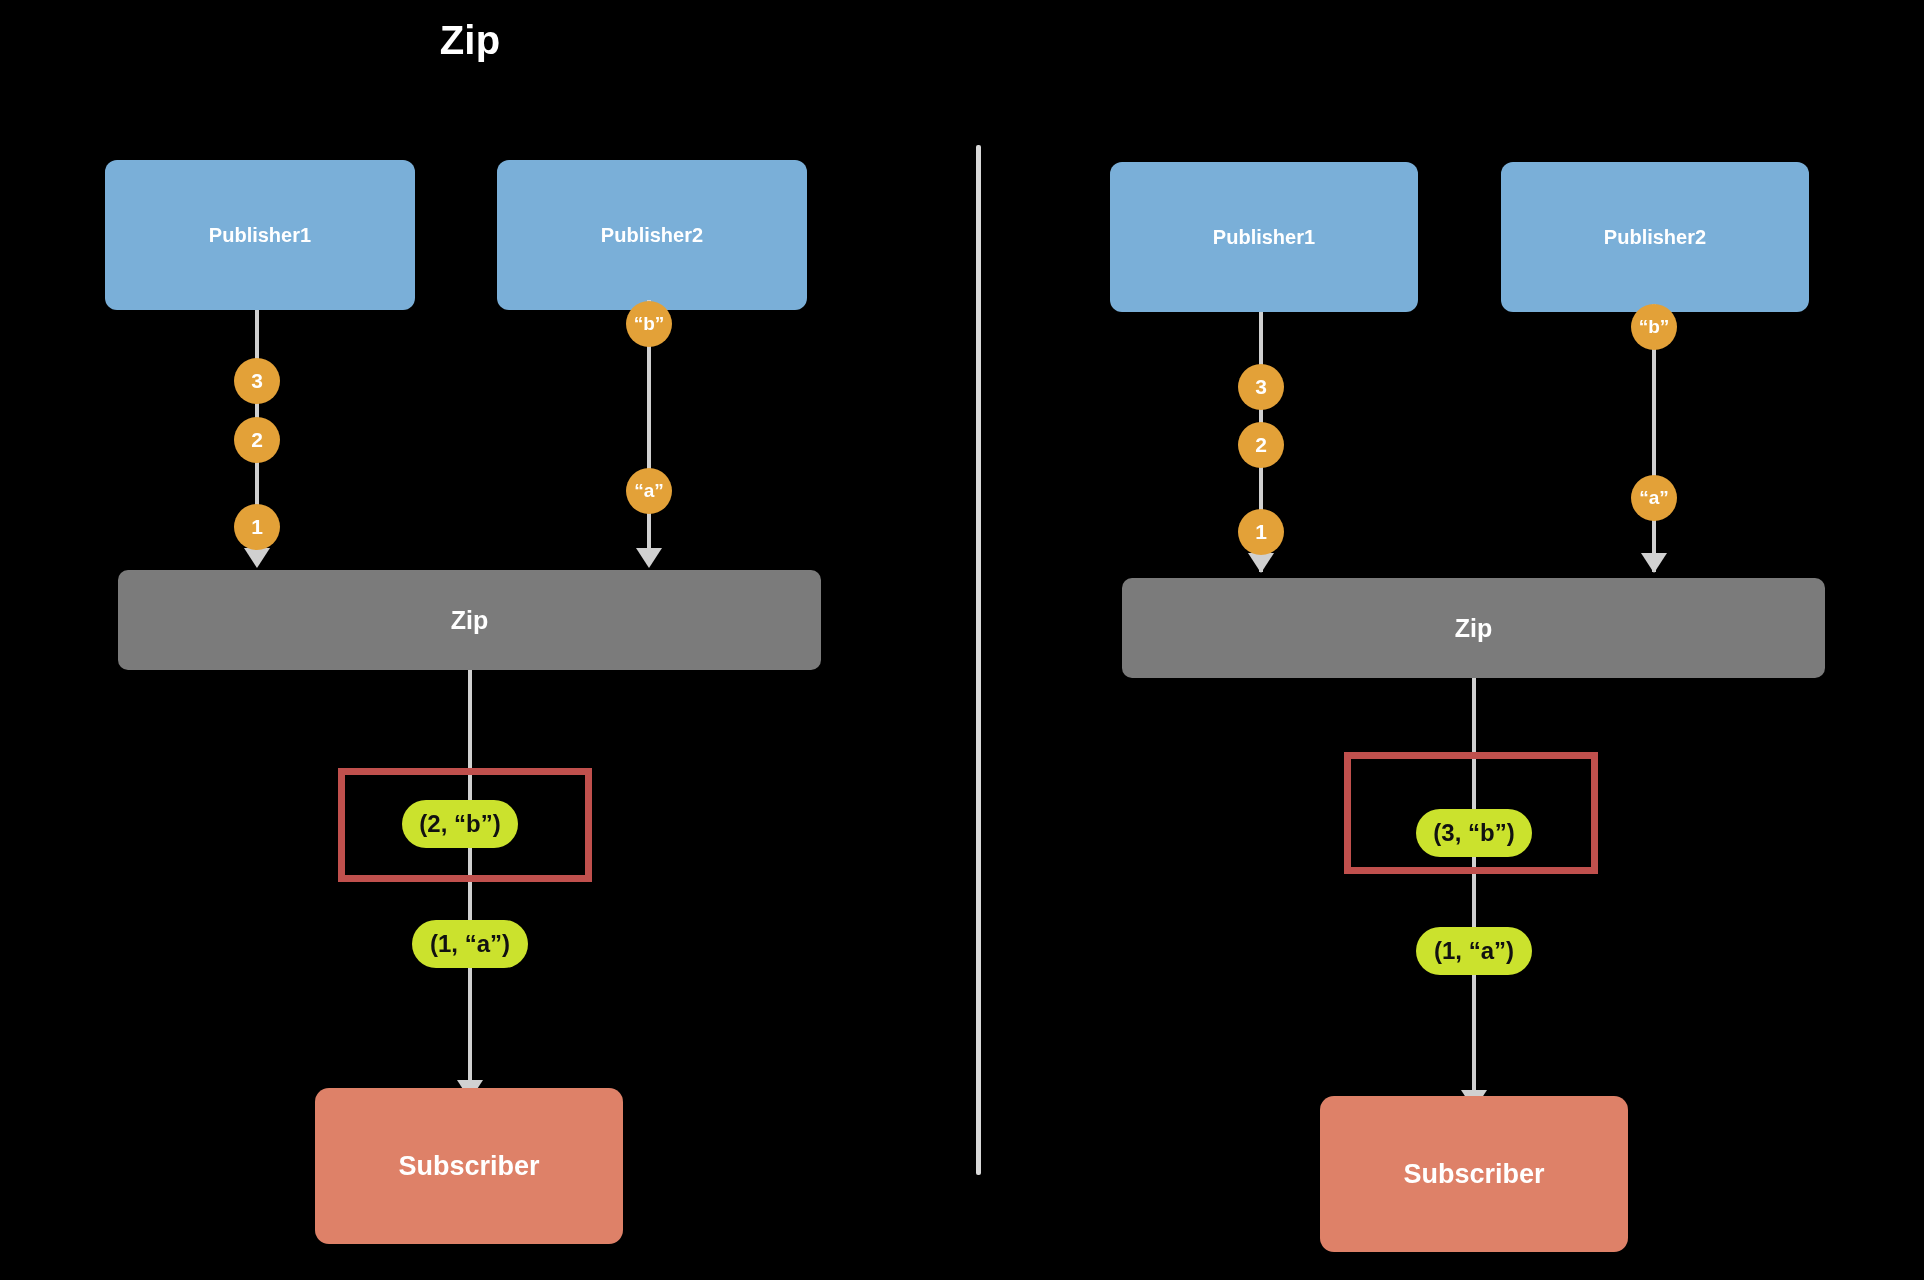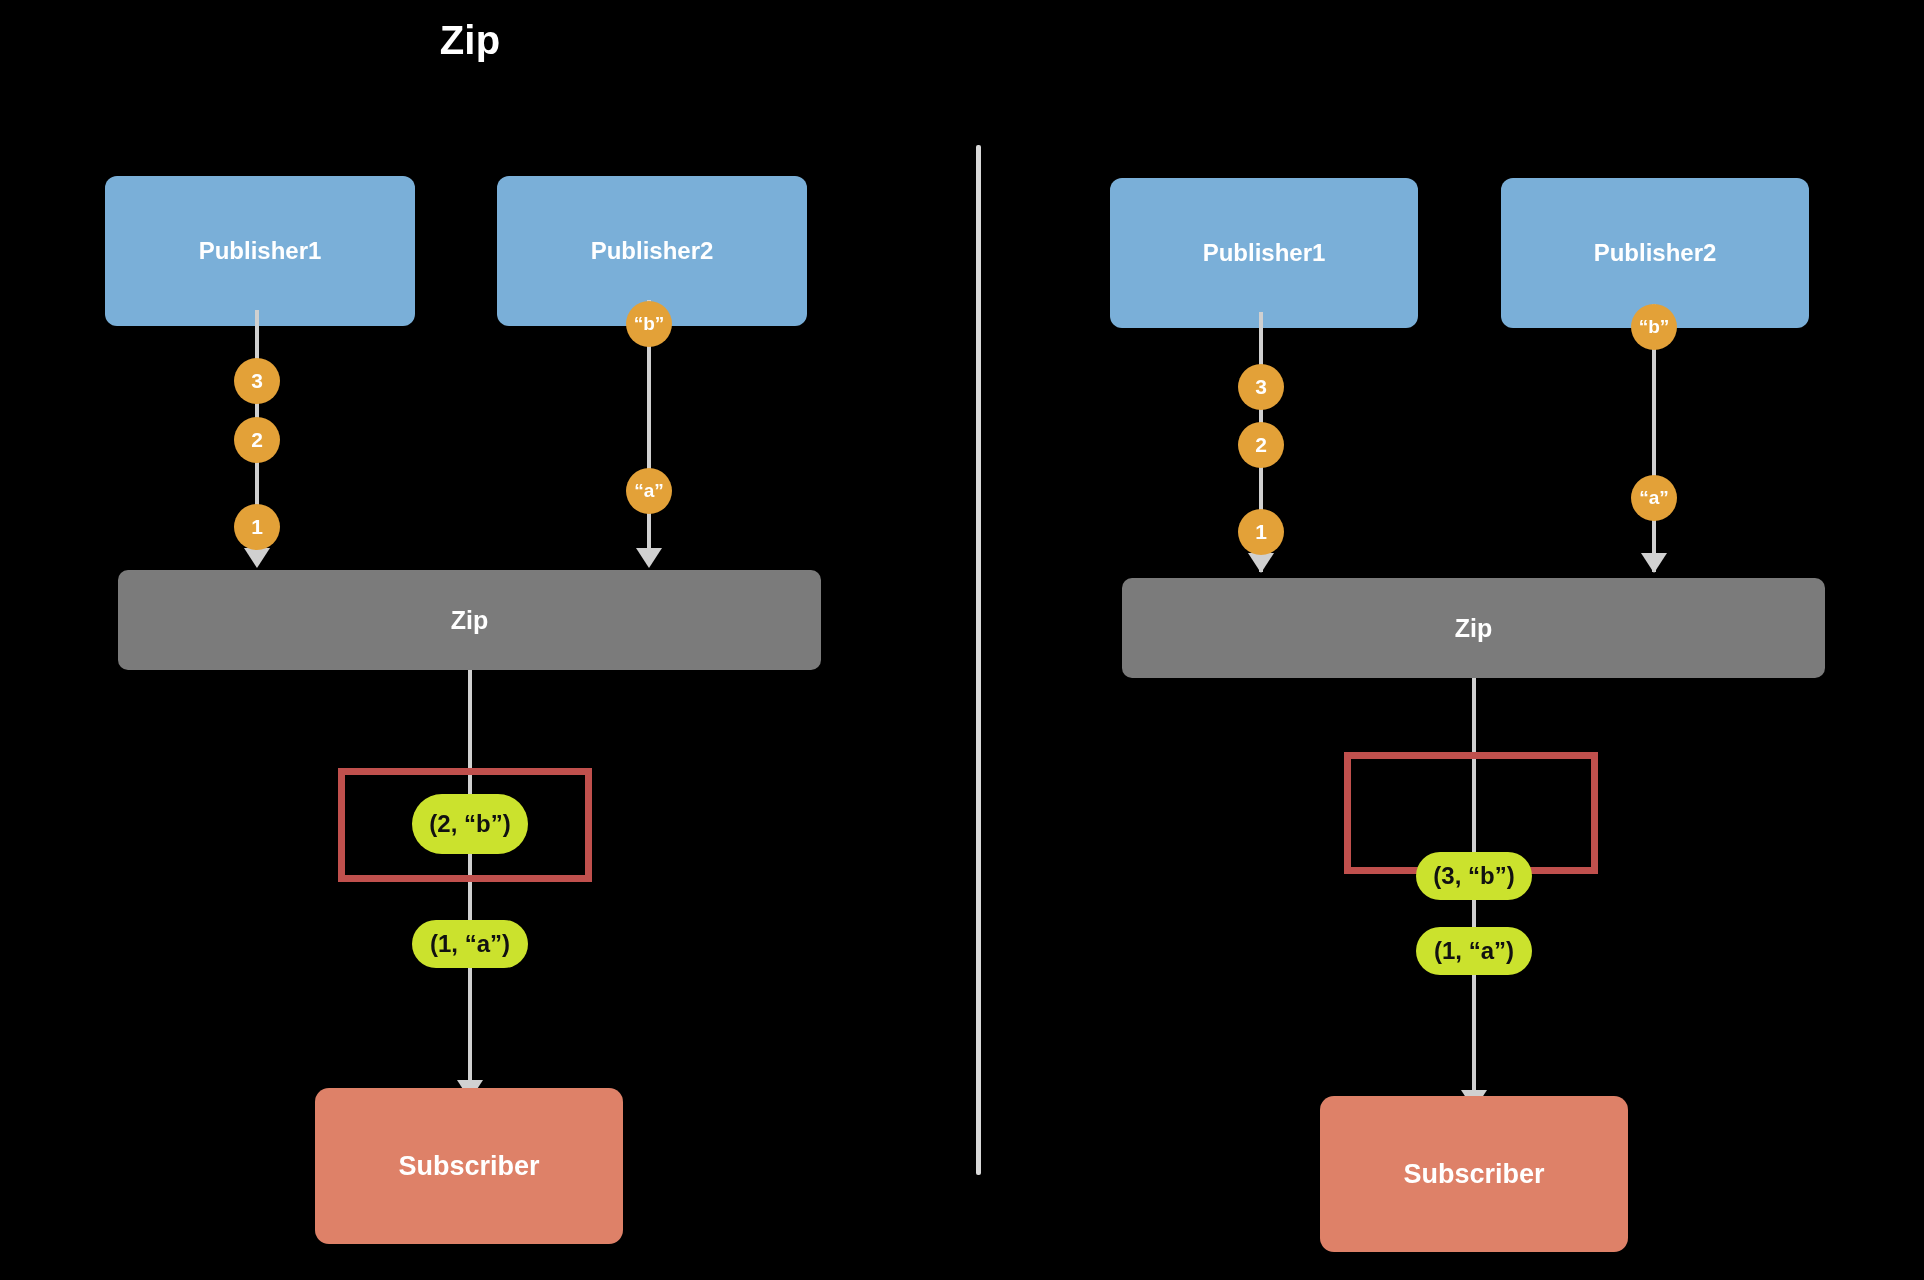--- a/index.html
+++ b/index.html
@@ -46,24 +46,23 @@
     display: flex;
     align-items: center;
     justify-content: center;
     box-sizing: border-box;
     text-align: center;
   }
 
   .pub-box {
     background: #7aafd8;
     border-radius: 12px;
-    font-size: 24px;
-    font-weight: bold;
-    color: #ffffff;
-    margin-top: 16px;
+    font-size: 20px;
+    font-weight: bold;
+    color: #ffffff;
   }
 
   .zip-box {
     background: #7b7b7b;
     border-radius: 10px;
     font-size: 25px;
     font-weight: bold;
     color: #ffffff;
   }
 
@@ -159,21 +158,21 @@
 
   <div class="node zip-box" style="left:118px; top:570px; width:703px; height:100px;">
     <span>Zip</span>
   </div>
 
   <div class="edge" style="left:468px; top:670px; height:435px;"></div>
   <div class="arrowhead" style="left:470px; top:1080px;"></div>
 
   <div class="highlight-rect" style="left:338px; top:768px; width:254px; height:114px;"></div>
 
-  <div class="pill" style="left:470px; top:824px; width:116px; height:60px;">(2, “b”)</div>
+  <div class="pill" style="left:460px; top:824px; width:116px; height:48px;">(2, “b”)</div>
   <div class="pill" style="left:470px; top:944px; width:116px; height:48px;">(1, “a”)</div>
 
   <div class="node sub-box" style="left:315px; top:1088px; width:308px; height:156px;">
     <span>Subscriber</span>
   </div>
 
   <div class="divider" style="left:976px; top:145px; height:1030px;"></div>
 
 
   <div class="node pub-box" style="left:1110px; top:162px; width:308px; height:150px;">
@@ -199,20 +198,20 @@
 
   <div class="node zip-box" style="left:1122px; top:578px; width:703px; height:100px;">
     <span>Zip</span>
   </div>
 
   <div class="edge" style="left:1472px; top:678px; height:437px;"></div>
   <div class="arrowhead" style="left:1474px; top:1090px;"></div>
 
   <div class="highlight-rect" style="left:1344px; top:752px; width:254px; height:122px;"></div>
 
-  <div class="pill" style="left:1474px; top:876px; width:116px; height:48px;">(3, “b”)</div>
+  <div class="pill" style="left:1474px; top:833px; width:116px; height:48px;">(3, “b”)</div>
   <div class="pill" style="left:1474px; top:951px; width:116px; height:48px;">(1, “a”)</div>
 
   <div class="node sub-box" style="left:1320px; top:1096px; width:308px; height:156px;">
     <span>Subscriber</span>
   </div>
 
 </div>
 
 </body></html>

